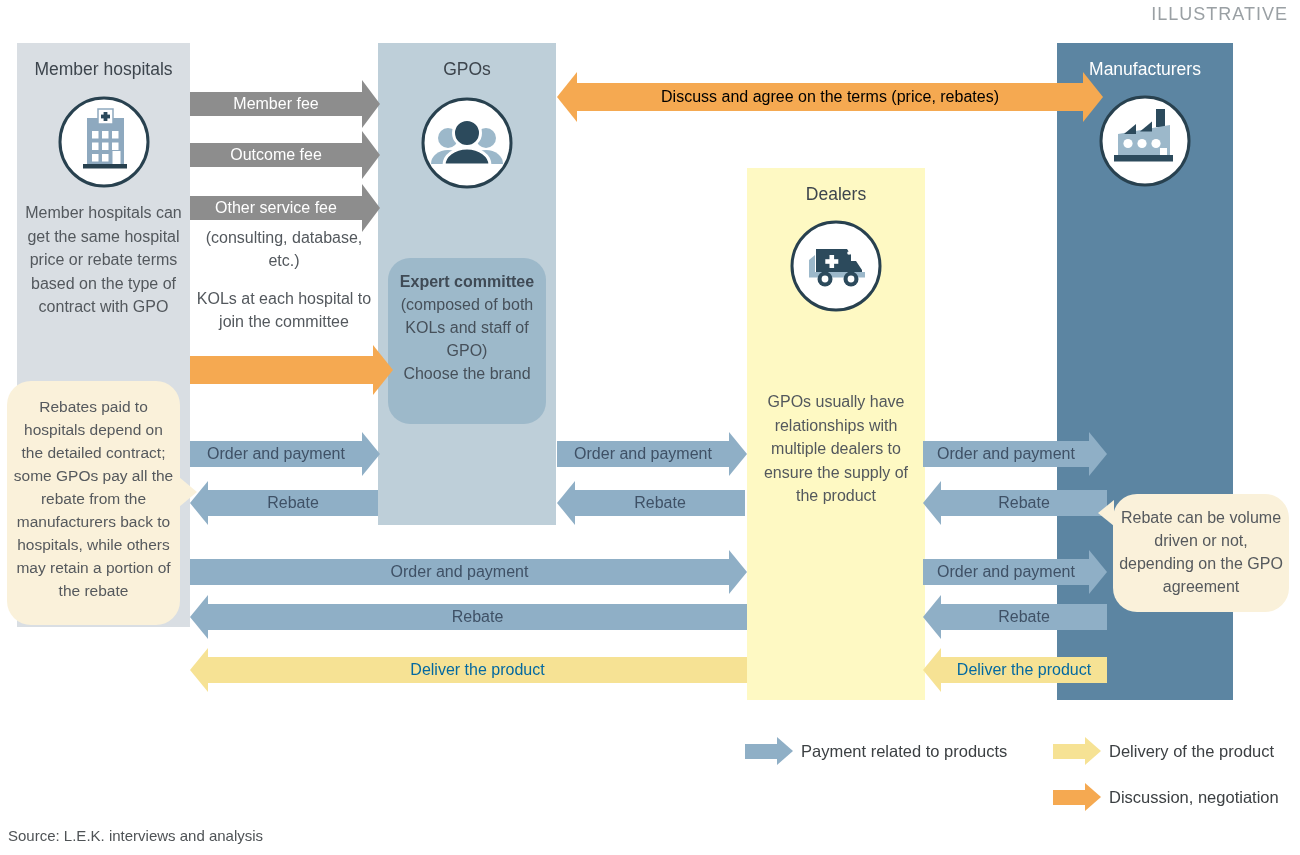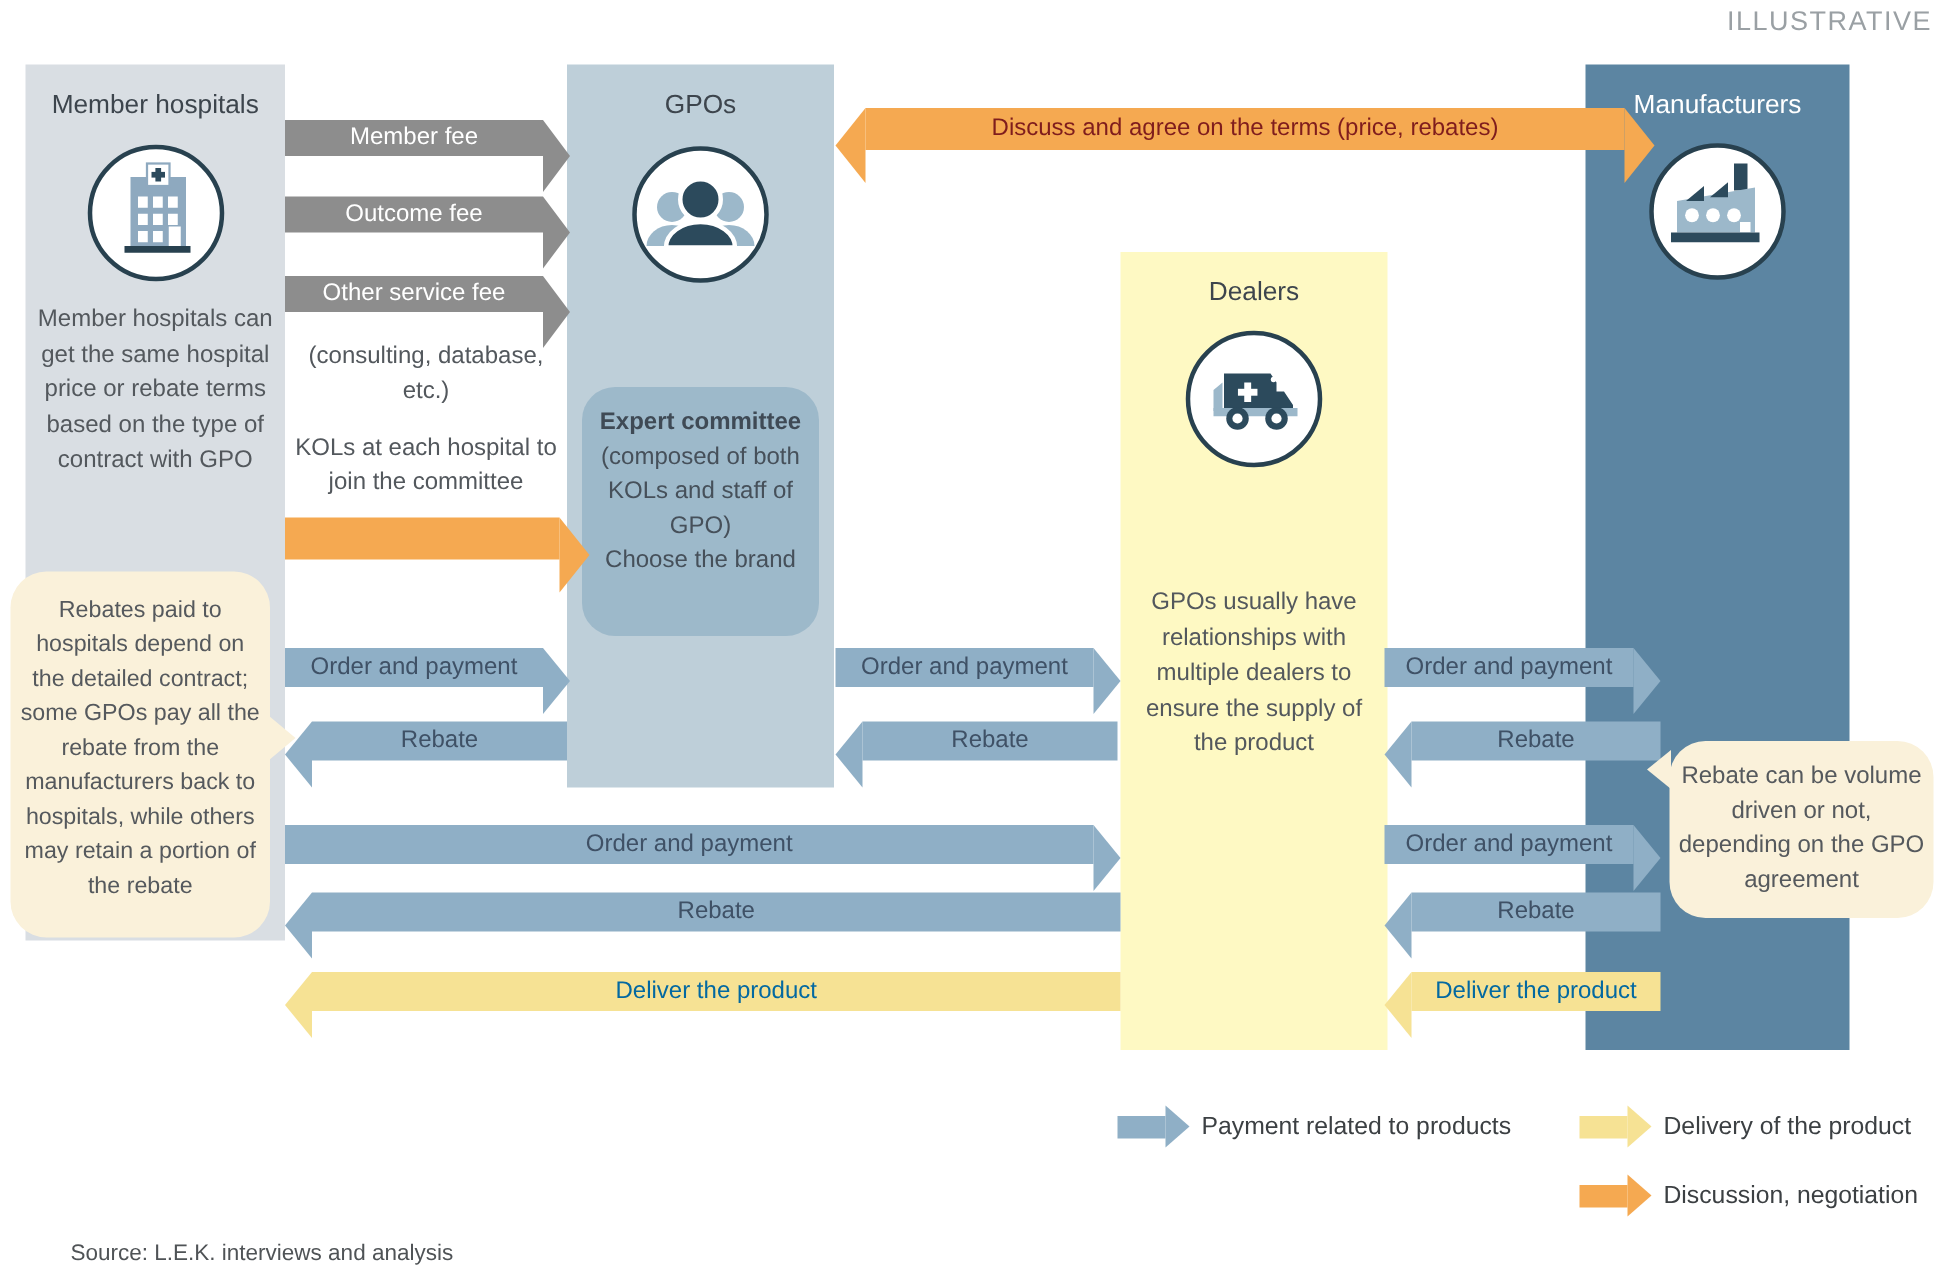--- a/index.html
+++ b/index.html
@@ -1,20 +1,20 @@
 <!DOCTYPE html>
 <html><head>
 <meta charset="utf-8">
 <style>
   * { margin:0; padding:0; box-sizing:border-box; }
   body { background:#fff; font-family:"Liberation Sans", sans-serif; }
   #canvas { position:relative; width:1300px; height:855px; background:#fff; overflow:hidden; }
 
   .illustrative { position:absolute; top:4px; right:12px; font-size:18px; color:#9aa0a4; letter-spacing:1px; }
-  .source { position:absolute; left:8px; top:827px; font-size:15px; color:#4f5356;margin-left:39px; }
+  .source { position:absolute; left:8px; top:827px; font-size:15px; color:#4f5356; }
 
   .col { position:absolute; }
   .col-hospitals { left:17px; top:43px; width:173px; height:584px; background:#d9dee3; }
   .col-gpos { left:378px; top:43px; width:178px; height:482px; background:#becfd9; }
   .col-dealers { left:747px; top:168px; width:178px; height:532px; background:#fef9c3; }
   .col-manufacturers { left:1057px; top:43px; width:176px; height:657px; background:#5c85a2; }
 
   .col-title { position:absolute; top:16px; width:100%; text-align:center; font-size:17.5px; color:#3d454d; }
   .col-manufacturers .col-title { color:#ffffff; }
 
@@ -33,36 +33,36 @@
   .callout-rebates { left:7px; top:381px; width:173px; height:244px; padding:14px 6px; }
   .callout-volume { left:1113px; top:494px; width:176px; height:118px; padding:12px 6px; font-size:16px; }
   .tail { position:absolute; width:0; height:0; }
   .tail-right { right:-17px; top:96px; border-top:15px solid transparent; border-bottom:15px solid transparent; border-left:18px solid #faf1da; }
   .tail-left { left:-15px; top:6px; border-top:13px solid transparent; border-bottom:13px solid transparent; border-right:16px solid #faf1da; }
 
   .note { position:absolute; left:190px; width:188px; text-align:center; font-size:16px; line-height:23px; color:#53585d; }
   .note-consulting { top:226px; }
   .note-kol { top:287px; }
 
-  .arrow { position:absolute; display:flex; }
+  .arrow { position:absolute; display:flex; align-items:center; }
   .abody { flex:1; display:flex; align-items:center; justify-content:center; font-size:16px; white-space:nowrap; }
   .head { width:0; height:0; flex:0 0 auto; }
 
   
   .arr-gray .abody { background:#8d8d8d; color:#ffffff; height:24px; }
   .arr-gray .head-r { border-top:24px solid transparent; border-bottom:24px solid transparent; border-left:18px solid #8d8d8d; }
   
   .arr-blue .abody { background:#8fafc6; color:#3f5166; height:26px; }
   .arr-blue .head-r { border-top:22px solid transparent; border-bottom:22px solid transparent; border-left:18px solid #8fafc6; }
   .arr-blue .head-l { border-top:22px solid transparent; border-bottom:22px solid transparent; border-right:18px solid #8fafc6; }
   
   .arr-yellow .abody { background:#f6e294; color:#0369a1; height:26px; }
   .arr-yellow .head-l { border-top:22px solid transparent; border-bottom:22px solid transparent; border-right:18px solid #f6e294; }
   
-  .arr-orange .abody { background:#f5a951; color:#7f1d1d; height:28px; }
+  .arr-orange .abody { background:#f5a951; color:#000000; height:28px; }
   .arr-orange .head-r { border-top:25px solid transparent; border-bottom:25px solid transparent; border-left:20px solid #f5a951; }
   .arr-orange .head-l { border-top:25px solid transparent; border-bottom:25px solid transparent; border-right:20px solid #f5a951; }
 
   
   .legend-item { position:absolute; display:flex; align-items:center; height:32px; }
   .larrow { display:flex; align-items:center; margin-right:8px; }
   .lbody { width:32px; height:15px; }
   .lhead { width:0; height:0; border-top:14px solid transparent; border-bottom:14px solid transparent; }
   .lg-blue .lbody { background:#8fafc6; } .lg-blue .lhead { border-left:16px solid #8fafc6; }
   .lg-gray .lbody { background:#8d8d8d; } .lg-gray .lhead { border-left:16px solid #8d8d8d; }

